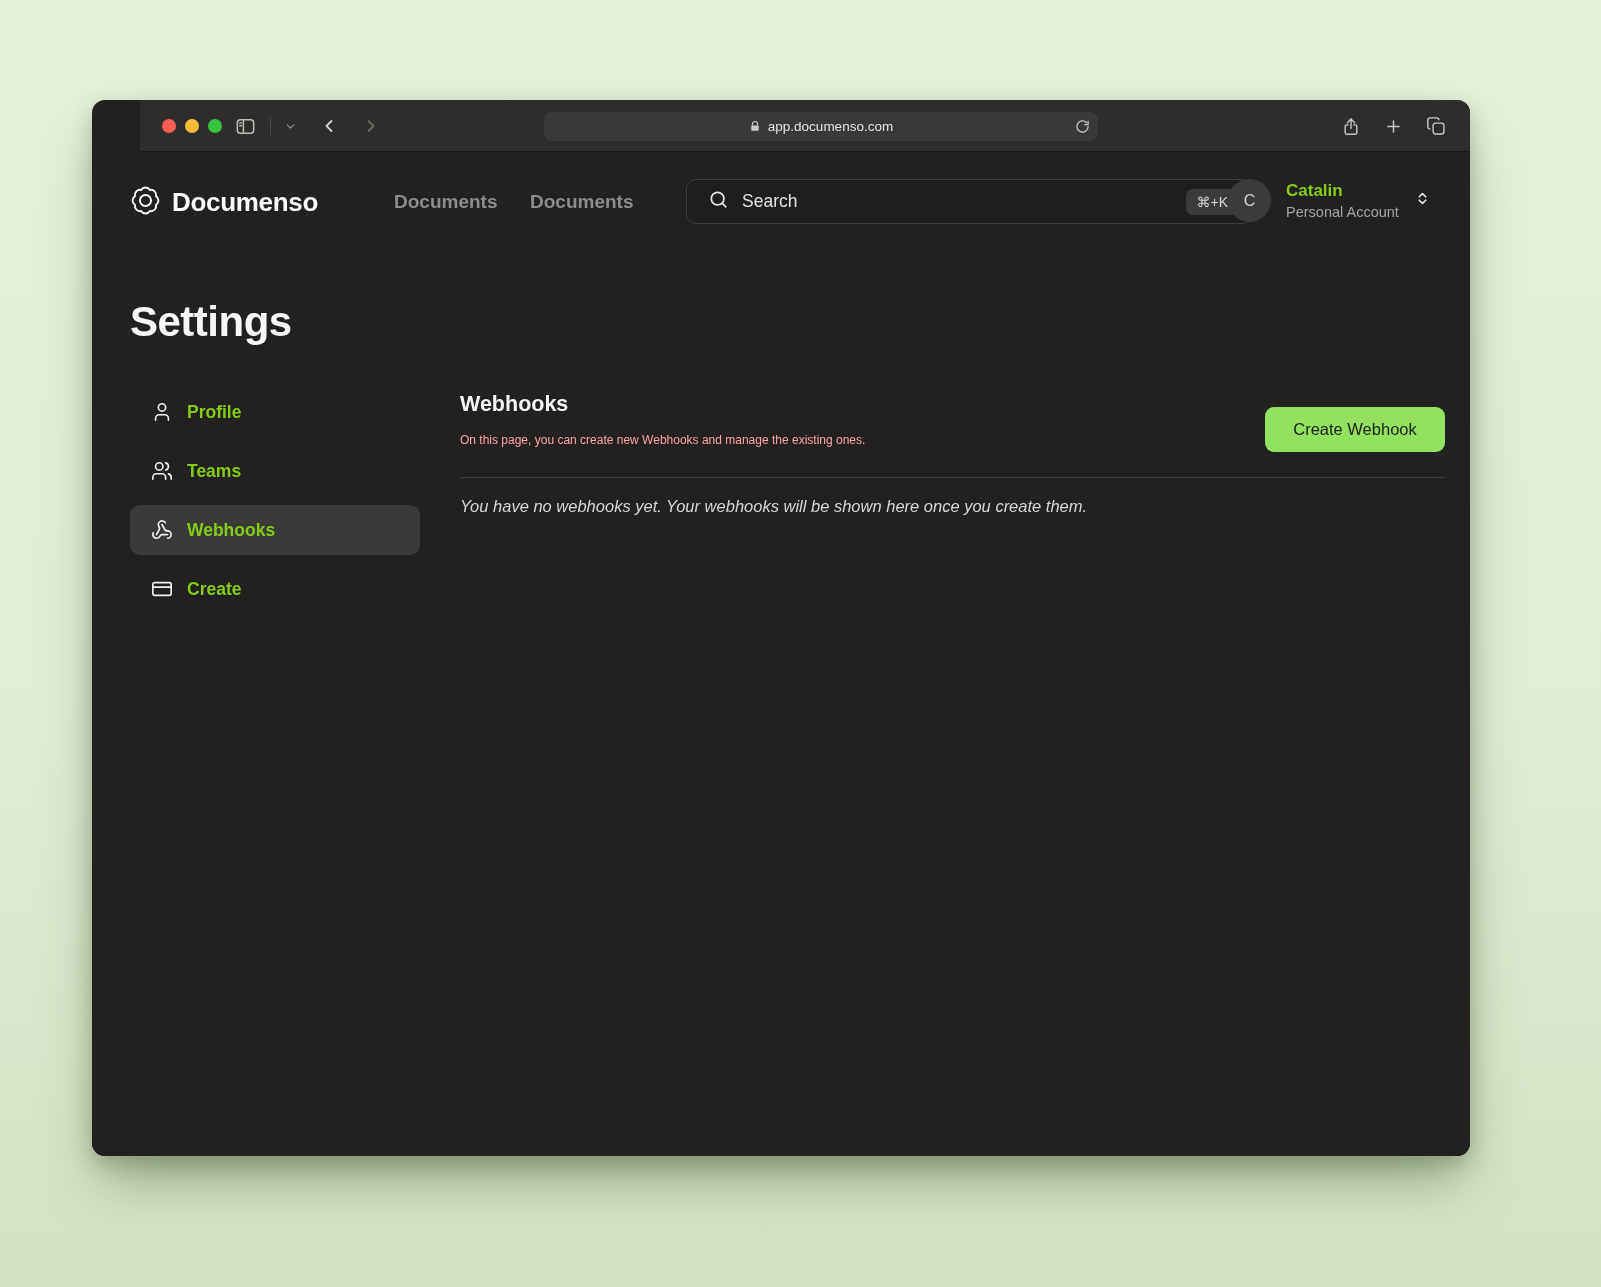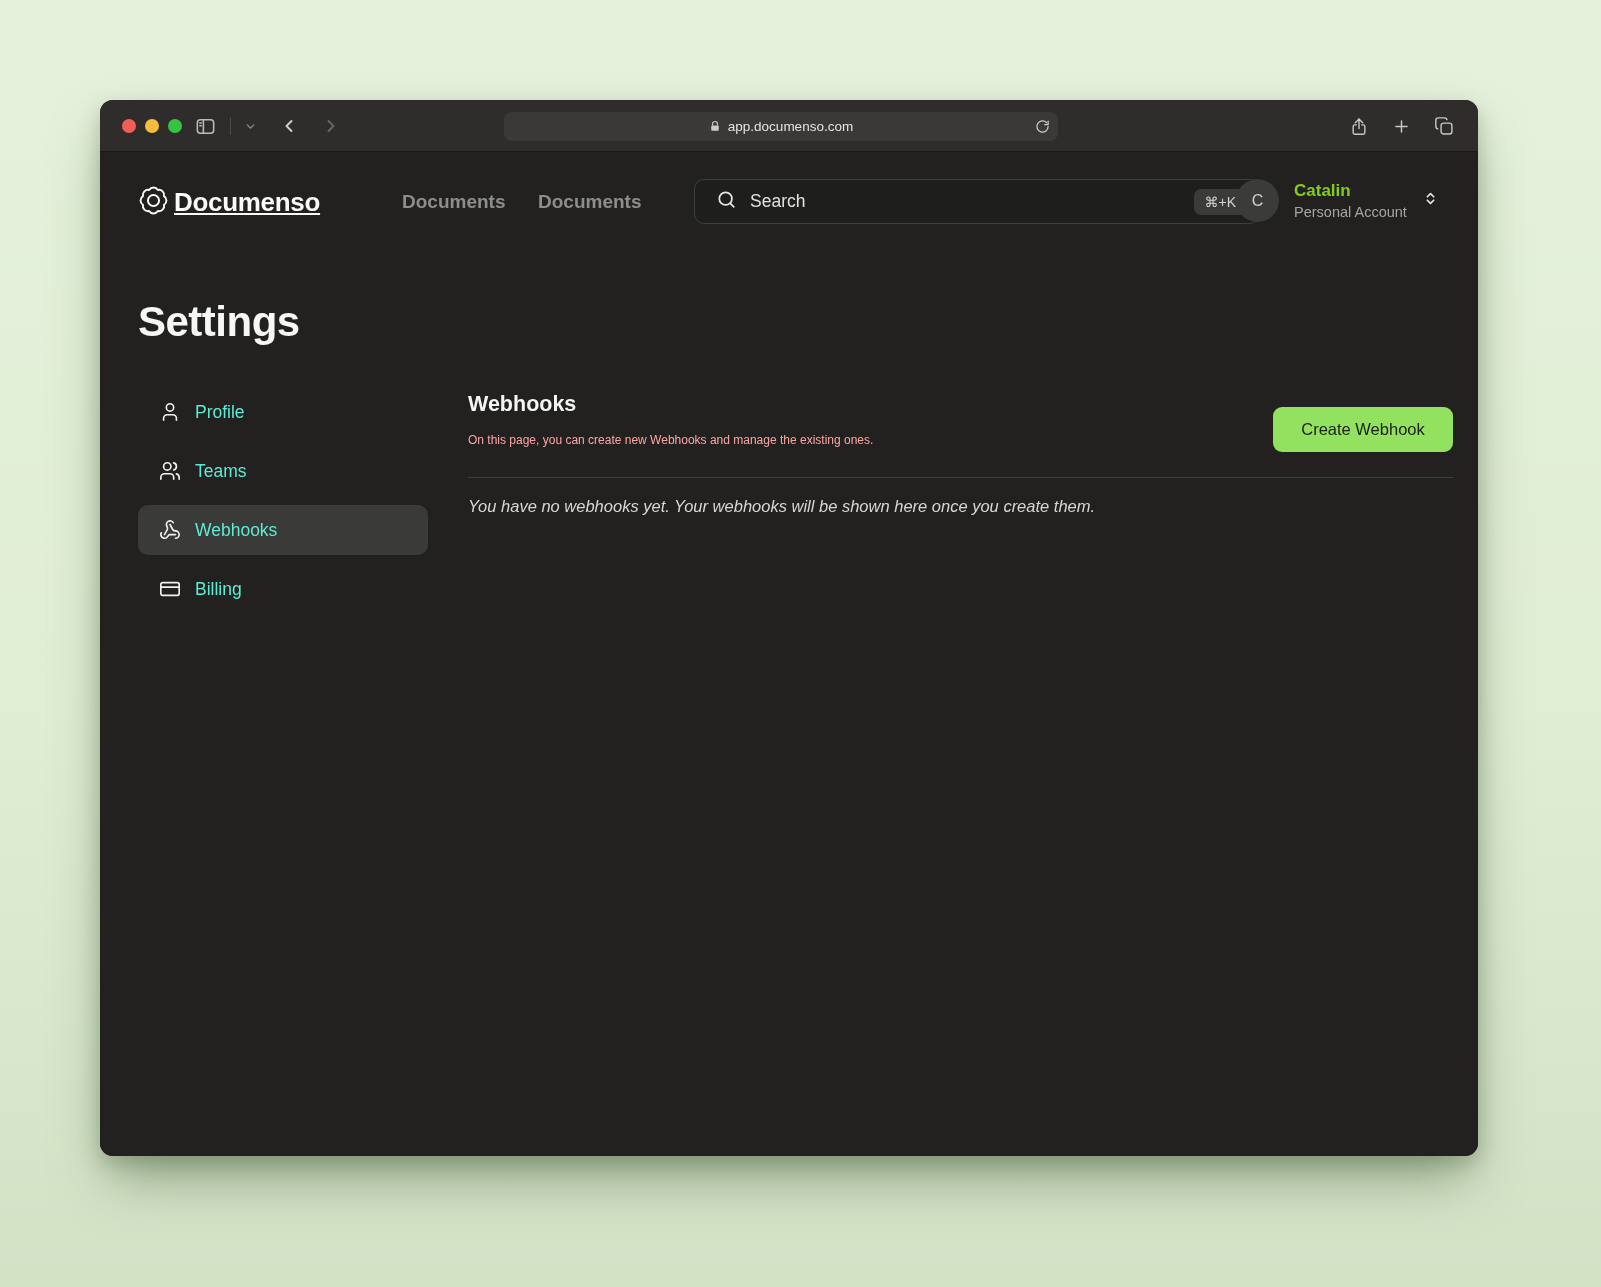--- a/index.html
+++ b/index.html
@@ -3,42 +3,43 @@
 <meta charset="utf-8">
 <style>
   * { margin:0; padding:0; box-sizing:border-box; }
   html,body { width:1601px; height:1287px; overflow:hidden; }
   body {
     font-family:"Liberation Sans", sans-serif;
     background:linear-gradient(180deg,#e6f1dc 0%,#e0eed4 55%,#d3e2c5 100%);
     position:relative;
   }
   .window {
-    position:absolute; left:100px; top:100px; width:1378px; height:1056px;
+    position:absolute; left:92px; top:100px; width:1378px; height:1056px;
     border-radius:13px; overflow:hidden; background:#222120;
     box-shadow:0 30px 55px -10px rgba(70,90,58,.5), 0 8px 20px rgba(70,90,58,.28);
+    padding-left:48px;
   }
   
   .titlebar { position:relative; height:52px; background:#2e2d2b; border-bottom:1px solid #191918; }
   .traffic { position:absolute; left:22px; top:19px; display:flex; gap:9px; }
   .light { width:14px; height:14px; border-radius:50%; border:none; padding:0; cursor:pointer; }
   .nav-controls { position:absolute; left:94px; top:0; height:52px; display:flex; align-items:center; gap:13px; }
   .nav-controls svg, .tb-right svg, .url-bar svg { display:block; }
   .tb-divider { width:1px; height:18px; background:#4b4a48; }
   .url-bar {
     position:absolute; left:404px; top:12px; width:554px; height:29px;
     background:#3a3937; border-radius:8px; display:flex; align-items:center; justify-content:center;
     gap:7px; color:#e4e4e2; font-size:13.5px; cursor:text;
   }
   .url-refresh { position:absolute; right:8px; top:7px; color:#cdcdcb; cursor:pointer; }
   .tb-right { position:absolute; right:24px; top:0; height:52px; display:flex; align-items:center; gap:23px; color:#c7c7c5; }
   .tb-btn { cursor:pointer; }
   
   .app { position:absolute; left:0; right:0; top:52px; bottom:0; background:#222120; }
-  .brand { position:absolute; left:38px; top:33px; display:flex; align-items:center; gap:5px; color:#fafaf8; cursor:pointer;text-decoration:underline; }
+  .brand { position:absolute; left:38px; top:33px; display:flex; align-items:center; gap:11px; color:#fafaf8; cursor:pointer; }
   .brand-name { font-size:26px; font-weight:700; letter-spacing:-.3px; }
   .nav-item { position:absolute; top:39px; font-size:19px; font-weight:600; color:#8d8d8b; cursor:pointer; }
   #nav-documents { left:302px; }
   #nav-templates { left:438px; }
   .search {
     position:absolute; left:594px; top:27px; width:566px; height:45px;
     border:1px solid #3f3f3d; background:#1e1e1d; border-radius:10px;
     display:flex; align-items:center; gap:13px; padding:0 13px 0 21px;
   }
   .search-icon { color:#e6e6e4; flex:none; }
@@ -55,21 +56,21 @@
   }
   .account-text { margin-left:15px; }
   .account-name { font-size:17px; font-weight:700; color:#84cc16; line-height:1.2; }
   .account-sub { font-size:14.5px; color:#a5a5a3; margin-top:2px; }
   .chevrons { margin-left:15px; color:#e5e5e3; }
   .page-title { position:absolute; left:38px; top:146px; font-size:42px; font-weight:700; color:#f7f7f5; letter-spacing:-.5px; }
   
   .sidebar { position:absolute; left:38px; top:235px; width:290px; display:flex; flex-direction:column; gap:9px; }
   .side-item {
     height:50px; border-radius:10px; display:flex; align-items:center; gap:14px;
-    padding-left:21px; color:#5eead4; font-size:17.5px; font-weight:400; cursor:pointer;
+    padding-left:21px; color:#84cc16; font-size:17.5px; font-weight:700; cursor:pointer;
   }
   .side-item .si { color:#f1f1ef; display:flex; }
   .side-item.active { background:#3a3a38; }
   
   .content-heading { position:absolute; left:368px; top:240px; font-size:21.5px; font-weight:700; color:#f5f5f3; }
   .content-desc { position:absolute; left:368px; top:281px; font-size:12px; color:#fca5a5; }
   .create-btn {
     position:absolute; left:1173px; top:255px; width:180px; height:45px;
     background:#92e15f; color:#1d1f1a; border:none; border-radius:9px;
     font-size:16.5px; font-weight:500; font-family:inherit; cursor:pointer;
@@ -229,21 +230,21 @@
         </span>
         <span>Webhooks</span>
       </div>
       <div class="side-item">
         <span class="si">
           <svg width="22" height="22" viewBox="0 0 24 24" fill="none" stroke="currentColor" stroke-width="1.8" stroke-linecap="round" stroke-linejoin="round">
               <rect width="20" height="14" x="2" y="5" rx="2"></rect>
               <line x1="2" x2="22" y1="10" y2="10"></line>
             </svg>
         </span>
-        <span>Billing</span>
+        <span>Create</span>
       </div>
     </div>
 
     <div class="content-heading">Webhooks</div>
     <div class="content-desc">On this page, you can create new Webhooks and manage the existing ones.</div>
     <button class="create-btn">Create Webhook</button>
     <div class="divider"></div>
     <div class="empty">You have no webhooks yet. Your webhooks will be shown here once you create them.</div>
 
   </div>

